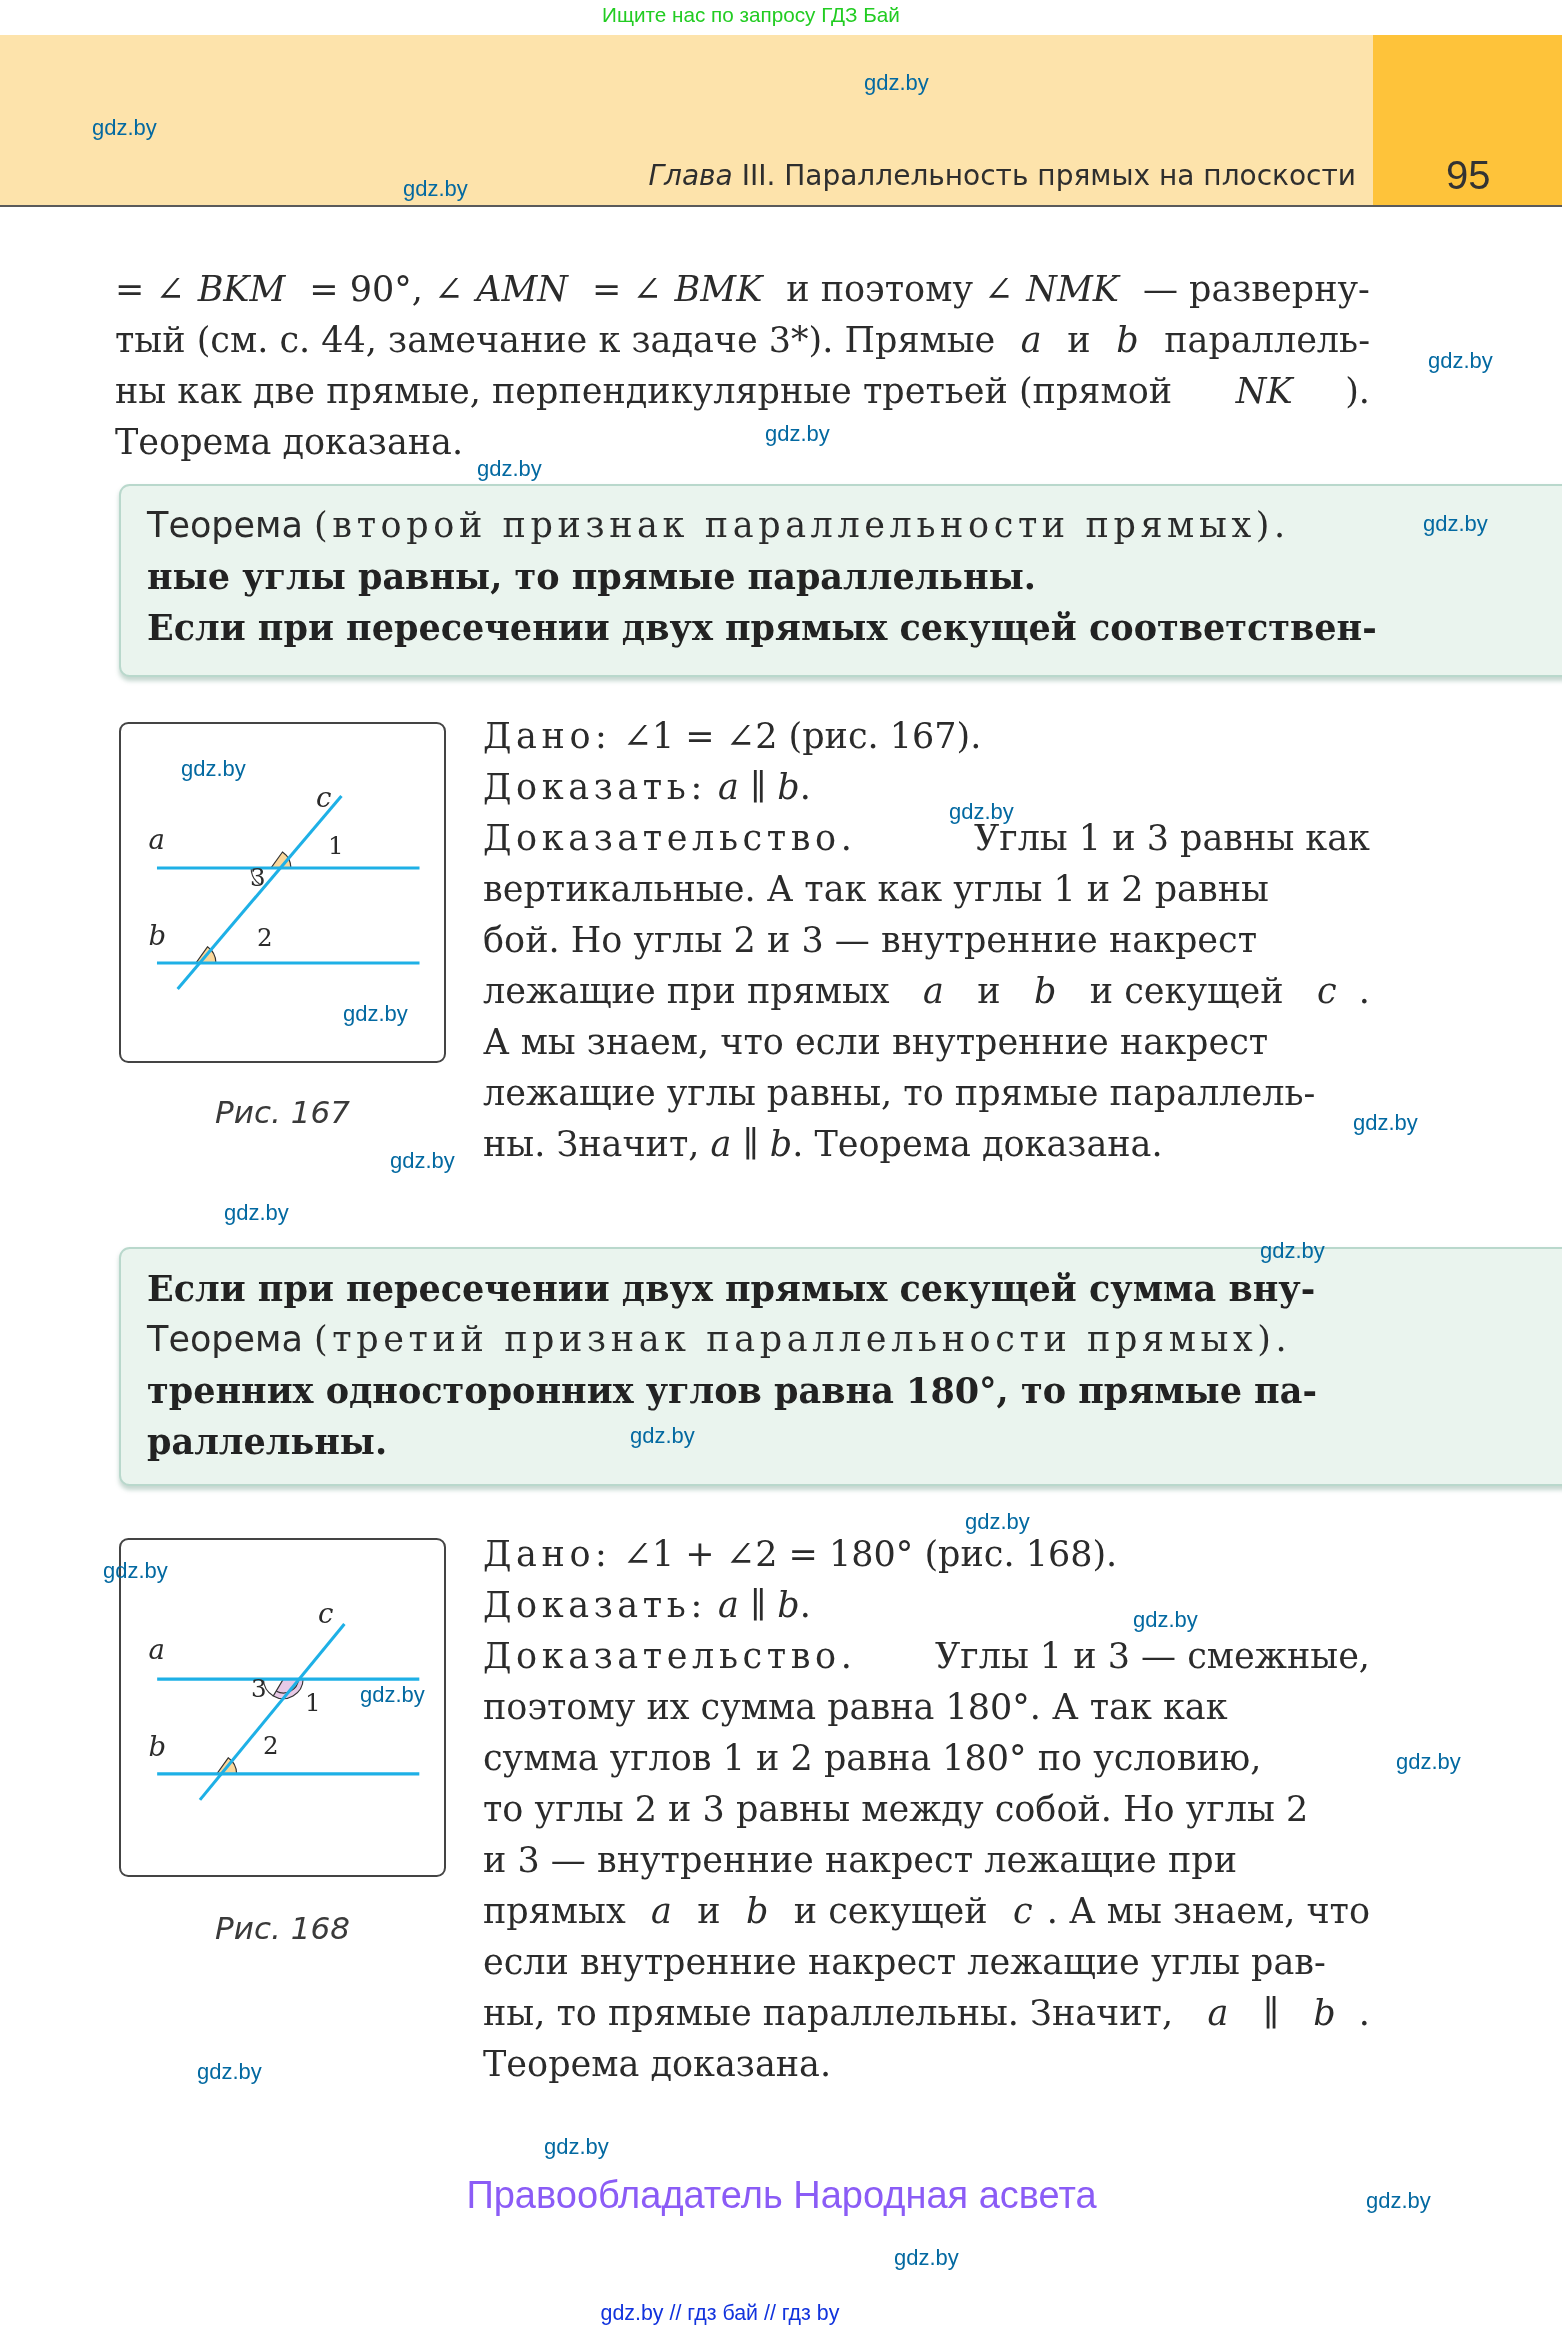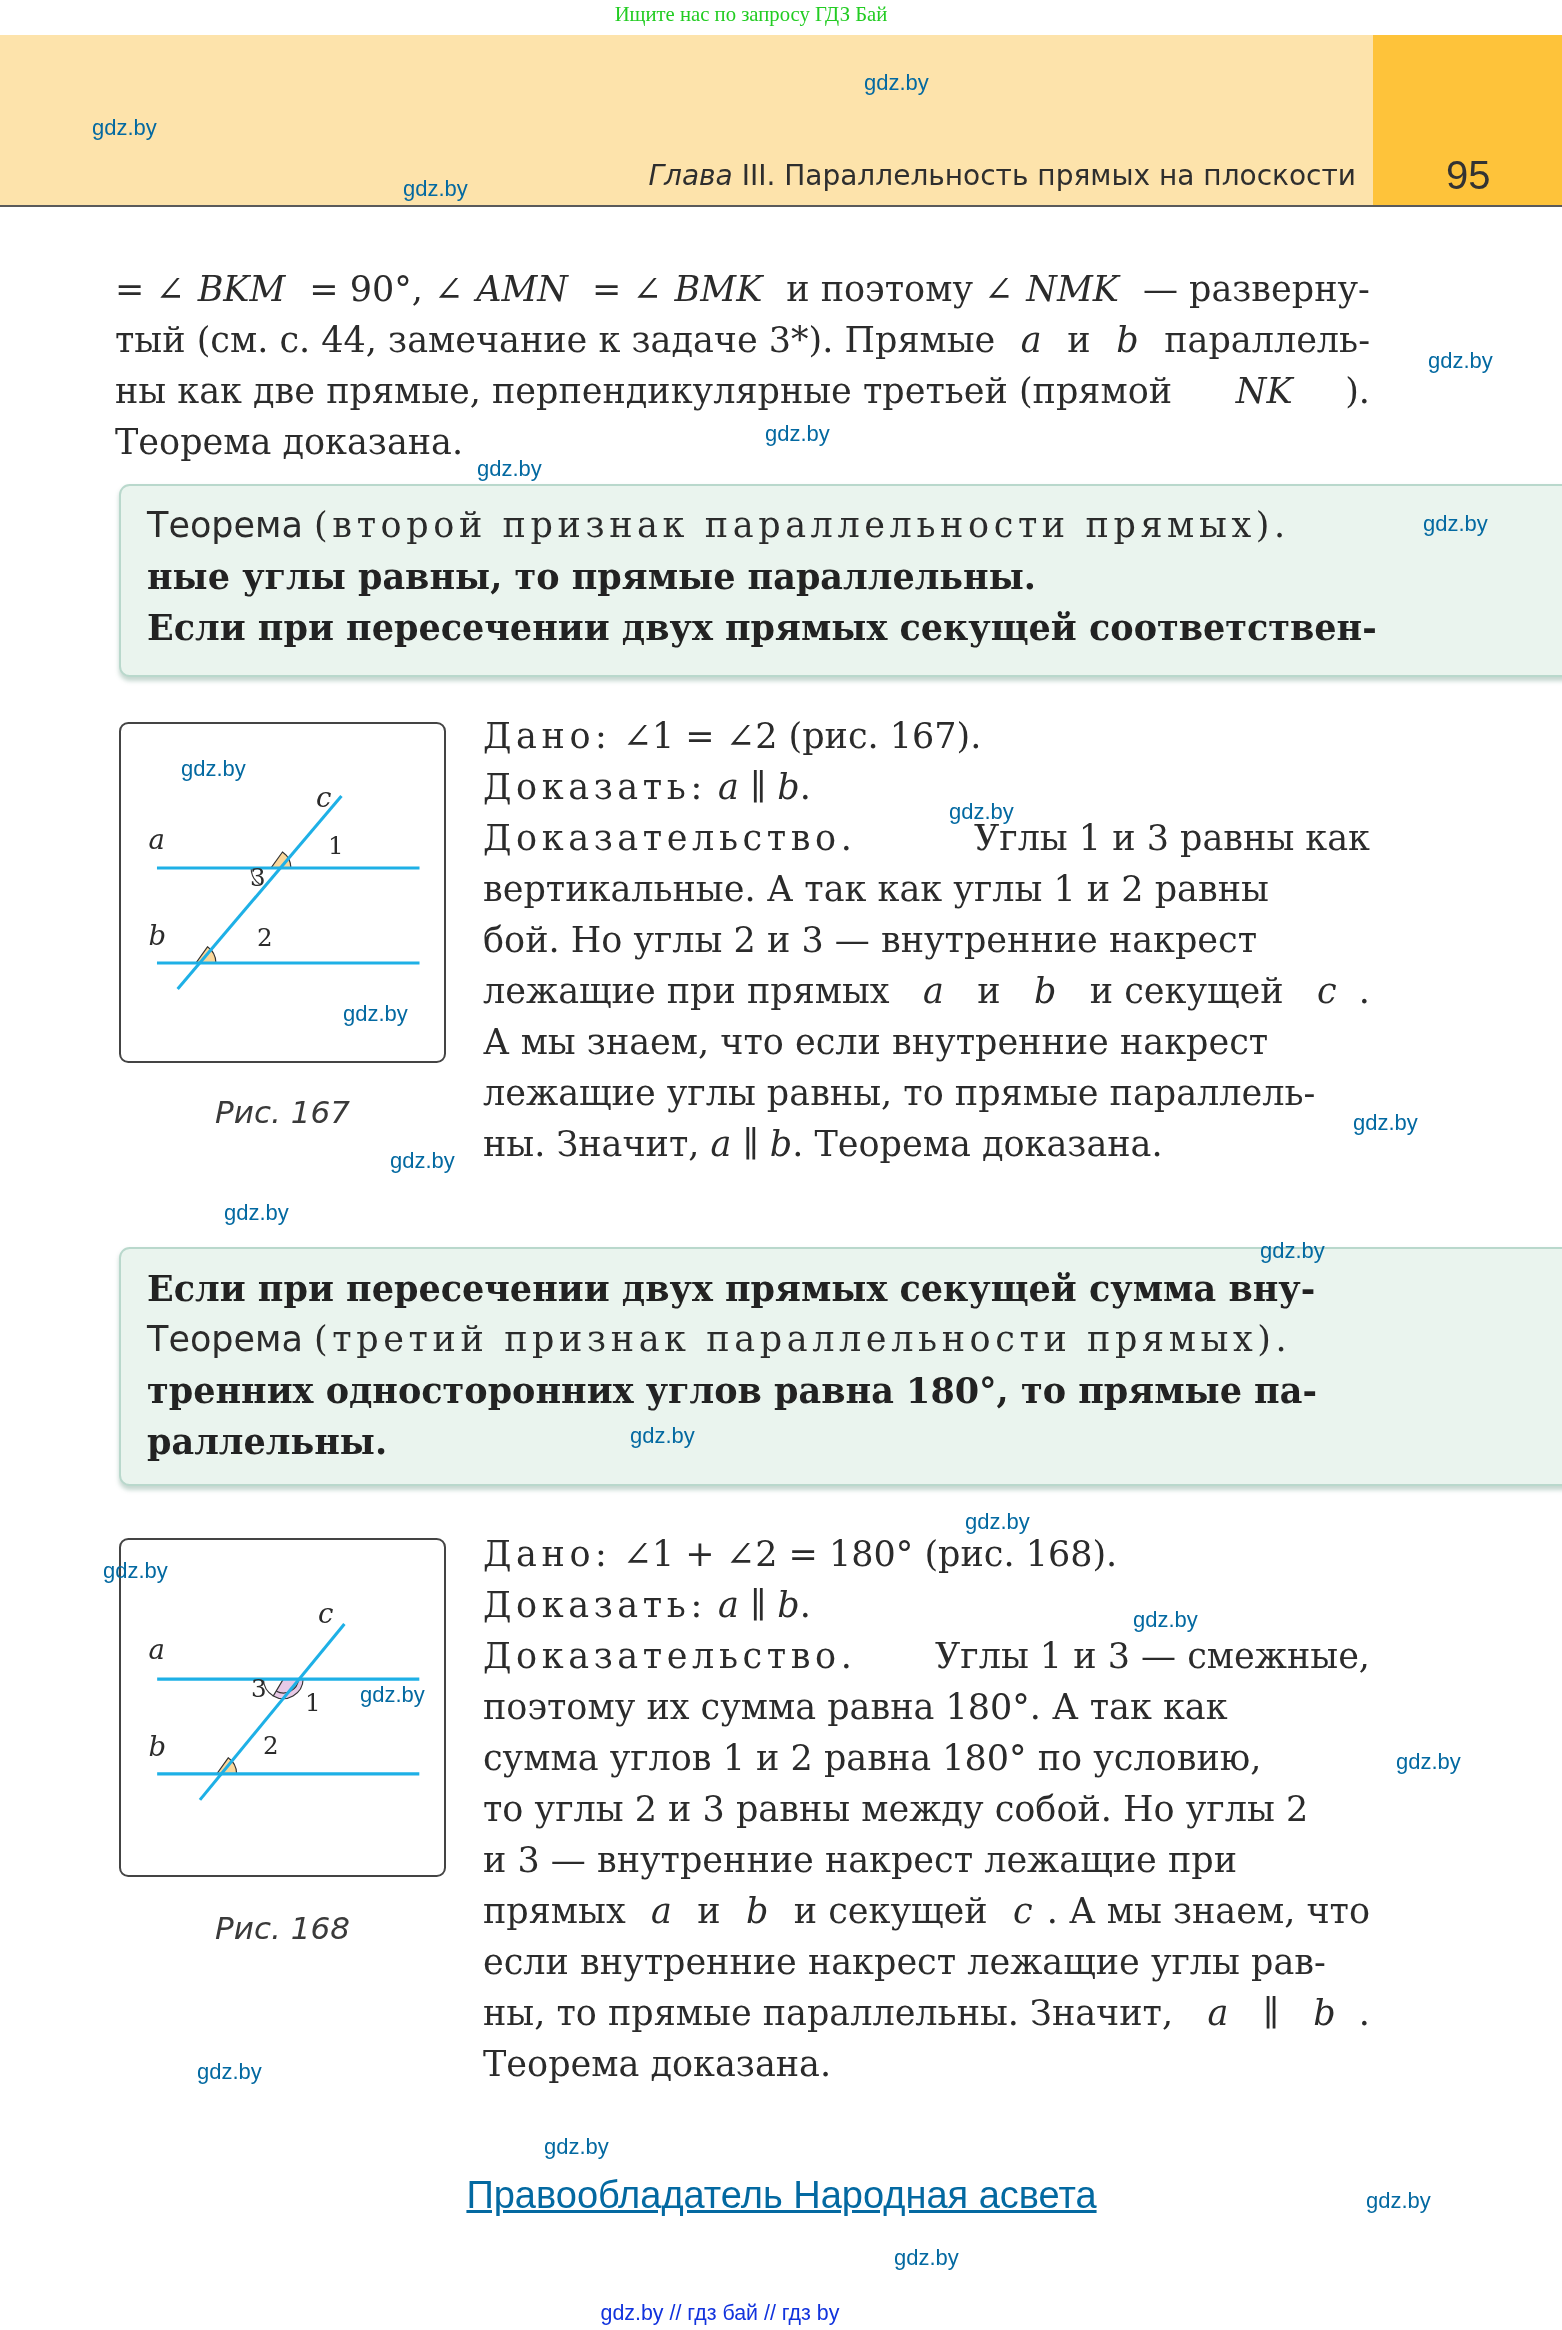--- a/index.html
+++ b/index.html
@@ -4,21 +4,21 @@
 <style>
   html, body { margin:0; padding:0; }
   body {
     width:1563px; height:2330px; position:relative; overflow:hidden;
     background:#ffffff; color:#2b2b2b;
     font-family:"DejaVu Serif", "Liberation Serif", serif;
   }
   .abs { position:absolute; }
   .search-banner {
     left:0; width:1502px; top:3.1px; text-align:center;
-    font-family:Liberation Serif, serif; font-size:20.7px; color:#22cc22;
+    font-family:Liberation Sans, sans-serif; font-size:20.7px; color:#22cc22;
   }
   .header-band {
     left:0; top:35px; width:1373px; height:171px; background:#fde3ab;
   }
   .page-strip {
     left:1373px; top:35px; width:190px; height:171px; background:#fec33a;
   }
   .header-rule {
     left:0; top:205px; width:1563px; height:2.3px; background:#5a5a5a;
   }
@@ -50,21 +50,21 @@
   .theorem .title-word { font-family:"DejaVu Sans", sans-serif; }
   .theorem .bold { font-weight:bold; color:#222; }
   .figure-box {
     left:119px; width:327px; border:2.3px solid #444; border-radius:9.2px; box-sizing:border-box; background:#fff;
   }
   .caption {
     font-family:"DejaVu Sans", sans-serif; font-style:italic; font-size:31px; color:#3a3a3a; width:327px; text-align:center;
   }
   .footer-owner {
     left:0; width:1563px; top:2174px; text-align:center;
-    font-family:"Liberation Sans", sans-serif; font-size:38px; color:#0369a1;text-decoration:underline;
+    font-family:"Liberation Sans", sans-serif; font-size:38px; color:#8b5cf6;
   }
   .footer-links {
     left:0; width:1440px; top:2301px; text-align:center;
     font-family:"Liberation Sans", sans-serif; font-size:21.4px; color:#1133dd;
   }
 </style>
 </head>
 <body>
 
 <div class="abs search-banner">Ищите нас по запросу ГДЗ Бай</div>

